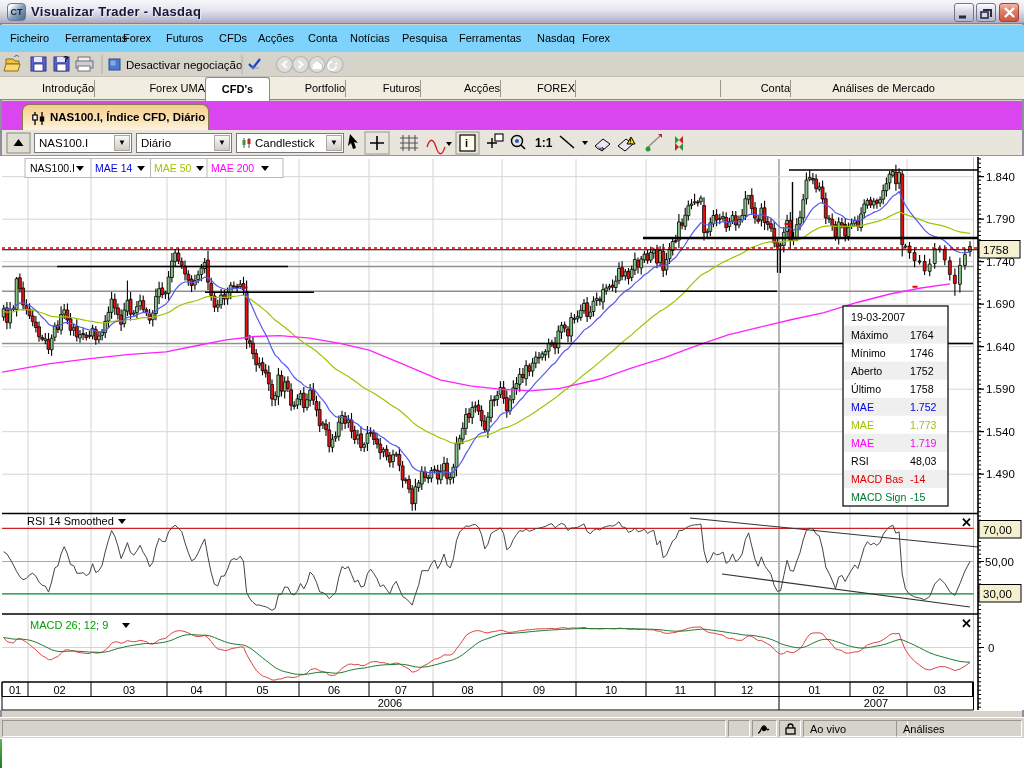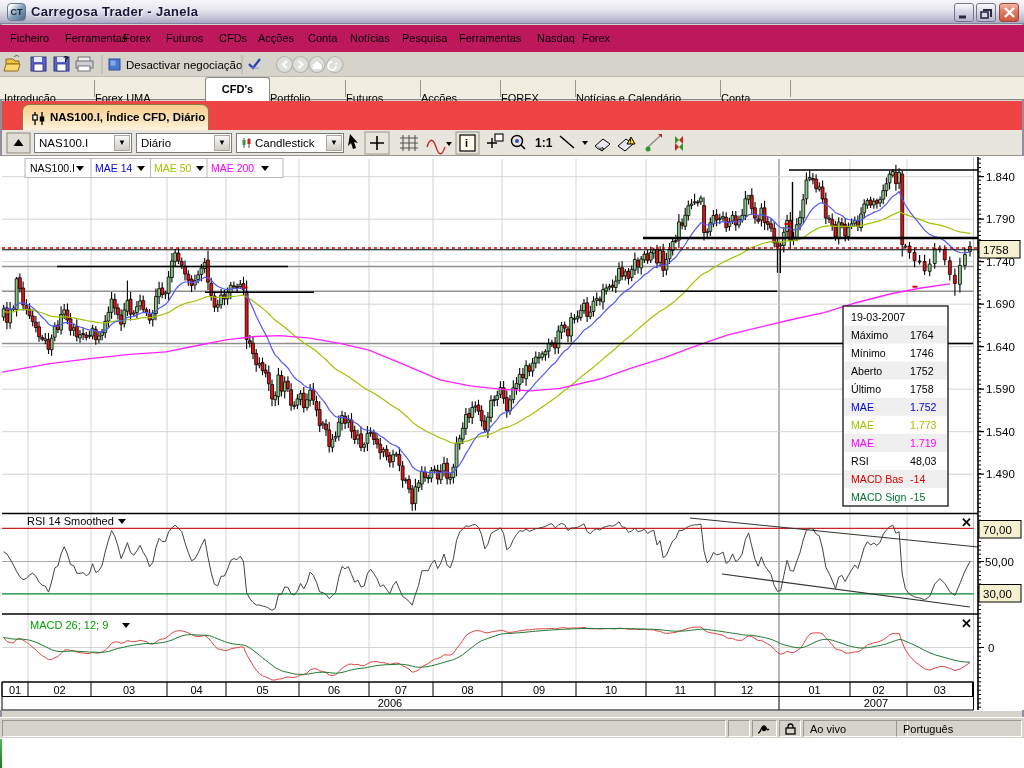--- a/index.html
+++ b/index.html
@@ -1,42 +1,42 @@
 <!DOCTYPE html>
 <html><head><meta charset="utf-8"><style>
 *{margin:0;padding:0;box-sizing:border-box}
 body{width:1024px;height:768px;font-family:"Liberation Sans",sans-serif;background:#fff;overflow:hidden;position:relative}
 .win{position:absolute;left:0;top:0;width:1024px;height:738px;border-left:2px solid #8e8e9e;border-right:2px solid #8e8e9e;background:#d6d3cb}
 .title{position:absolute;left:0;top:0;width:100%;height:24px;background:linear-gradient(#f6f6fa,#e6e6ef 42%,#c2c1d4 80%,#a9a8c0);border-bottom:1px solid #8080a0}
 .title .txt{position:absolute;left:31px;top:4px;font-size:13px;font-weight:bold;color:#16163a;letter-spacing:.3px;text-shadow:1px 1px 1px rgba(255,255,255,.7)}
 .appicon{position:absolute;left:7px;top:3px;width:19px;height:18px;background:linear-gradient(135deg,#fdfdfd 15%,#8aa3bd 50%,#49688a);border:1px solid #6a7a90;border-radius:4px;color:#123;font-size:9px;font-weight:bold;text-align:center;line-height:17px}
 .wbtn{position:absolute;top:3px;width:20px;height:19px;border:1px solid #76758e;border-radius:3px;background:linear-gradient(#fcfcfe,#d8d7e6 45%,#b6b5cc);color:#2a2944;font-size:11px;text-align:center;line-height:17px;font-weight:bold}
 .wbtn.close{background:linear-gradient(#f4b5a4,#e17f68 40%,#cc5740);border-color:#9e4433;color:#fff}
-.menu{position:absolute;left:0;top:25px;width:100%;height:27px;background:#be185d;font-size:11px;color:#000}
+.menu{position:absolute;left:0;top:25px;width:100%;height:27px;background:#7dd3fc;font-size:11px;color:#000}
 .menu span{position:absolute;top:7px}
 .tbar{position:absolute;left:0;top:52px;width:100%;height:25px;background:#d6d3cb;border-bottom:1px solid #c0bdb5}
 .tabs{position:absolute;left:0;top:77px;width:100%;height:23px;background:#f1eee1;border-bottom:1px solid #898989;font-size:11px}
-.tab{position:absolute;top:0;height:14px;text-align:left;color:#000;padding-top:15px}
+.tab{position:absolute;top:0;height:14px;text-align:right;color:#000;padding-top:5px}
 .tabsep{position:absolute;top:3px;height:17px;width:1px;background:#9a978f}
 .seltab{position:absolute;left:205px;top:0;width:65px;height:24px;background:#ffffff;border:1px solid #898989;border-bottom:none;border-radius:3px 3px 0 0;font-weight:bold;text-align:center;padding-top:5px;font-size:11px}
-.docarea{position:absolute;left:2px;top:101px;width:1020px;height:29px;background:#ef4444}
+.docarea{position:absolute;left:2px;top:101px;width:1020px;height:29px;background:#d946ef}
 .doctab{position:absolute;left:20px;top:3px;width:187px;height:26px;background:linear-gradient(#f6cd8c,#f9e2b4 55%,#fdf3dc);border:1px solid #8b7b4b;border-bottom:none;border-radius:7px 7px 0 0;font-size:11.5px;font-weight:bold;padding:6px 0 0 27px}
 .ctbar{position:absolute;left:2px;top:130px;width:1020px;height:26px;background:#e8e5dd;border-bottom:1px solid #98958d}
 .combo{position:absolute;top:3px;height:20px;background:#fff;border:1px solid #7a7a7a;font-size:11.5px}
 .combo .cb{position:absolute;right:1px;top:1px;width:16px;height:16px;background:linear-gradient(#f8f8f8,#d0cdc5);border:1px solid #aaa79f;text-align:center;line-height:14px;font-size:8px}
 .combo .cv{position:absolute;left:4px;top:3px}
 .sbar{position:absolute;left:0px;top:717px;width:1024px;height:21px;background:#d6d3cb;border-top:1px solid #fff}
 .sseg{position:absolute;top:2px;height:17px;border:1px solid #9a978f;border-bottom-color:#fff;border-right-color:#fff;font-size:11px;padding:2px 0 0 6px;color:#000}
 .greenedge{position:absolute;left:0;top:739px;width:2px;height:29px;background:linear-gradient(#57b757,#1d7a1d)}
 svg text{font-family:"Liberation Sans",sans-serif}
 </style></head><body>
 <div class="win"></div>
 <div class="title">
  <div class="appicon">CT</div>
-    <div class="txt">Carregosa Trader - Janela</div>
+    <div class="txt">Visualizar Trader - Nasdaq</div>
  <div class="wbtn" style="left:954px"><svg width="18" height="17">
         <path d="M4 13h7" stroke="#2a2944" stroke-width="3"></path>
       </svg></div>
  <div class="wbtn" style="left:976px"><svg width="18" height="17">
         <path d="M6 6h8v7" fill="none" stroke="#2a2944" stroke-width="2"></path>
         <rect x="4" y="8" width="7" height="6" fill="#d8d7e6" stroke="#2a2944" stroke-width="1.6"></rect>
       </svg></div>
  <div class="wbtn close" style="left:999px"><svg width="18" height="17">
         <path d="M5 4l9 9M14 4l-9 9" stroke="#fff" stroke-width="2.4"></path>
       </svg></div>
@@ -100,24 +100,24 @@
     <div class="tabsep" style="left:94px"></div>
  <div class="tab" style="left:95px;width:110px">Forex UMA</div>
  <div class="tab" style="left:270px;width:75px">Portfolio</div>
     <div class="tabsep" style="left:345px"></div>
  <div class="tab" style="left:346px;width:74px">Futuros</div>
     <div class="tabsep" style="left:420px"></div>
  <div class="tab" style="left:421px;width:79px">Acções</div>
     <div class="tabsep" style="left:500px"></div>
  <div class="tab" style="left:501px;width:74px">FOREX</div>
     <div class="tabsep" style="left:575px"></div>
- <div class="tab" style="left:576px;width:144px">Notícias e Calendário</div>
     <div class="tabsep" style="left:720px"></div>
  <div class="tab" style="left:721px;width:69px">Conta</div>
     <div class="tabsep" style="left:790px"></div>
+ <div class="tab" style="left:791px;width:144px">Análises de Mercado</div>
  <div class="seltab">CFD's</div>
 </div>
 <div class="docarea">
  <div class="doctab"><svg width="16" height="13" viewBox="0 0 16 13" style="position:absolute;left:8px;top:7px">
         <path d="M4 0v13M11 0v13" stroke="#000" stroke-width="1.3"></path>
         <rect x="1.8" y="3" width="4.4" height="5" fill="#fff" stroke="#000" stroke-width="1.2"></rect>
         <rect x="8.8" y="4.5" width="4.4" height="5" fill="#000"></rect>
       </svg>NAS100.I, Índice CFD, Diário</div>
 </div>
 <div class="ctbar">
@@ -291,14 +291,14 @@
  <div class="sseg" style="left:728px;width:22px"></div>
  <div class="sseg" style="left:752px;width:25px;padding-left:4px"><svg width="16" height="12" viewBox="0 0 16 12">
         <path d="M1 10c3 0 3-7 6-7s2 6 5 3" stroke="#000" stroke-width="1.3" fill="none"></path>
         <circle cx="7" cy="6" r="2.2" fill="#000"></circle>
       </svg></div>
  <div class="sseg" style="left:779px;width:22px;padding-left:4px"><svg width="13" height="13" viewBox="0 0 13 13">
         <rect x="2" y="5" width="9" height="6" fill="none" stroke="#000" stroke-width="1.3"></rect>
         <path d="M4 5V3.5a2.5 2.5 0 015 0V5" stroke="#000" stroke-width="1.3" fill="none"></path>
       </svg></div>
  <div class="sseg" style="left:803px;width:105px">Ao vivo</div>
- <div class="sseg" style="left:896px;width:126px">Português</div>
+ <div class="sseg" style="left:896px;width:126px">Análises</div>
 </div>
 <div class="greenedge"></div>
 </body></html>

